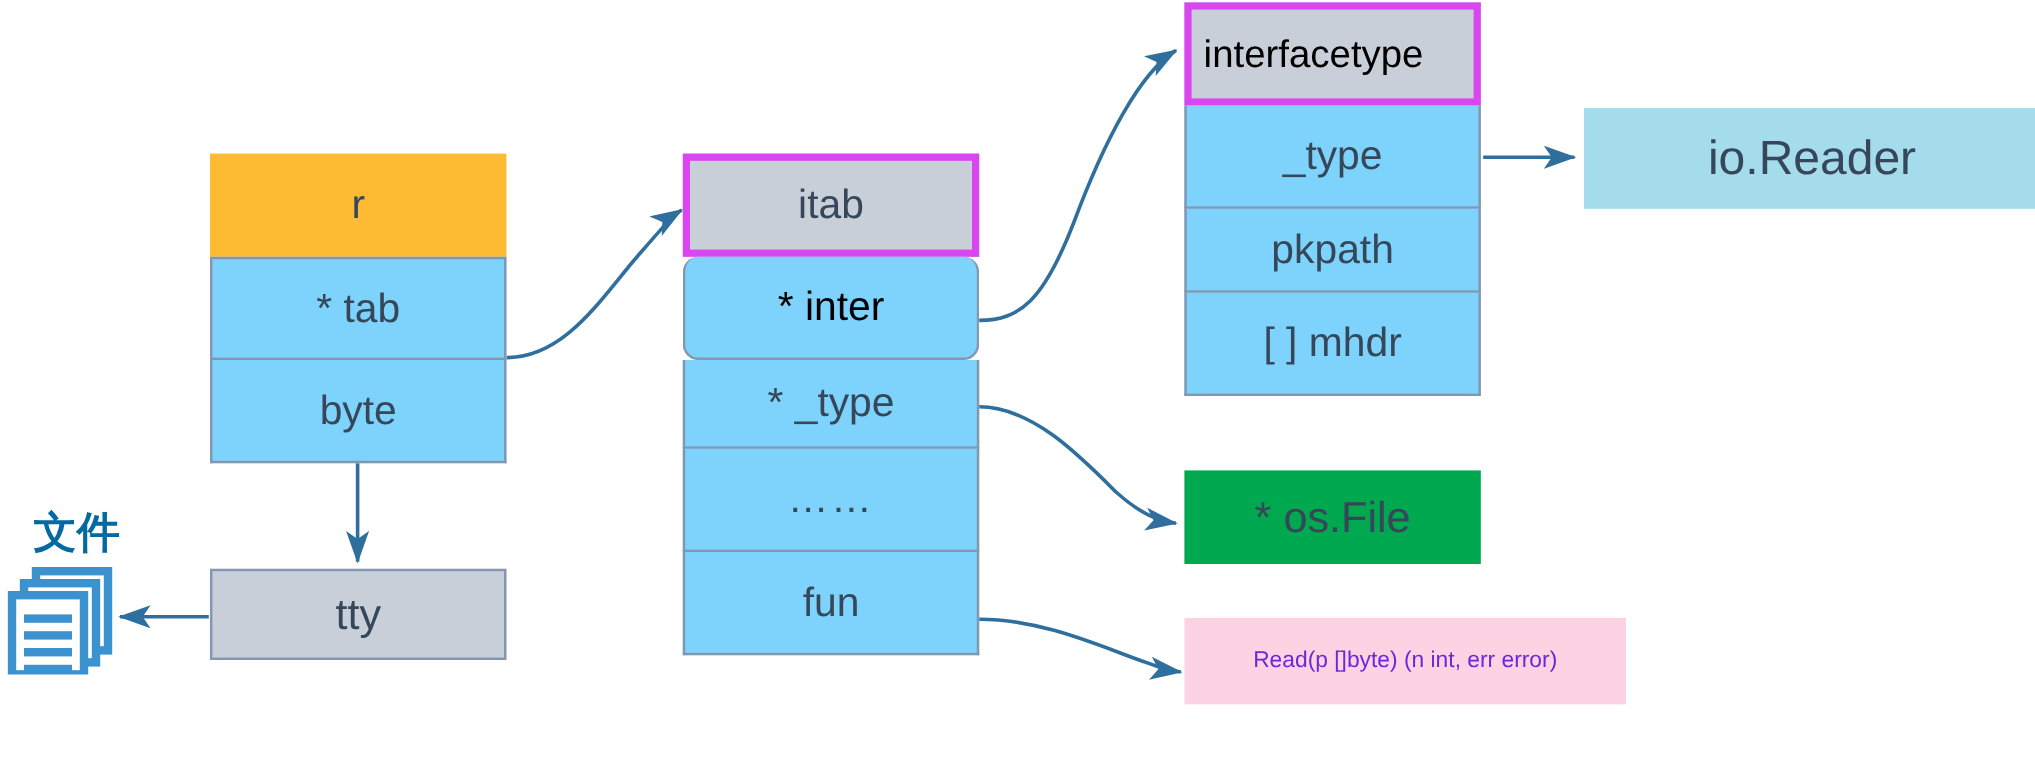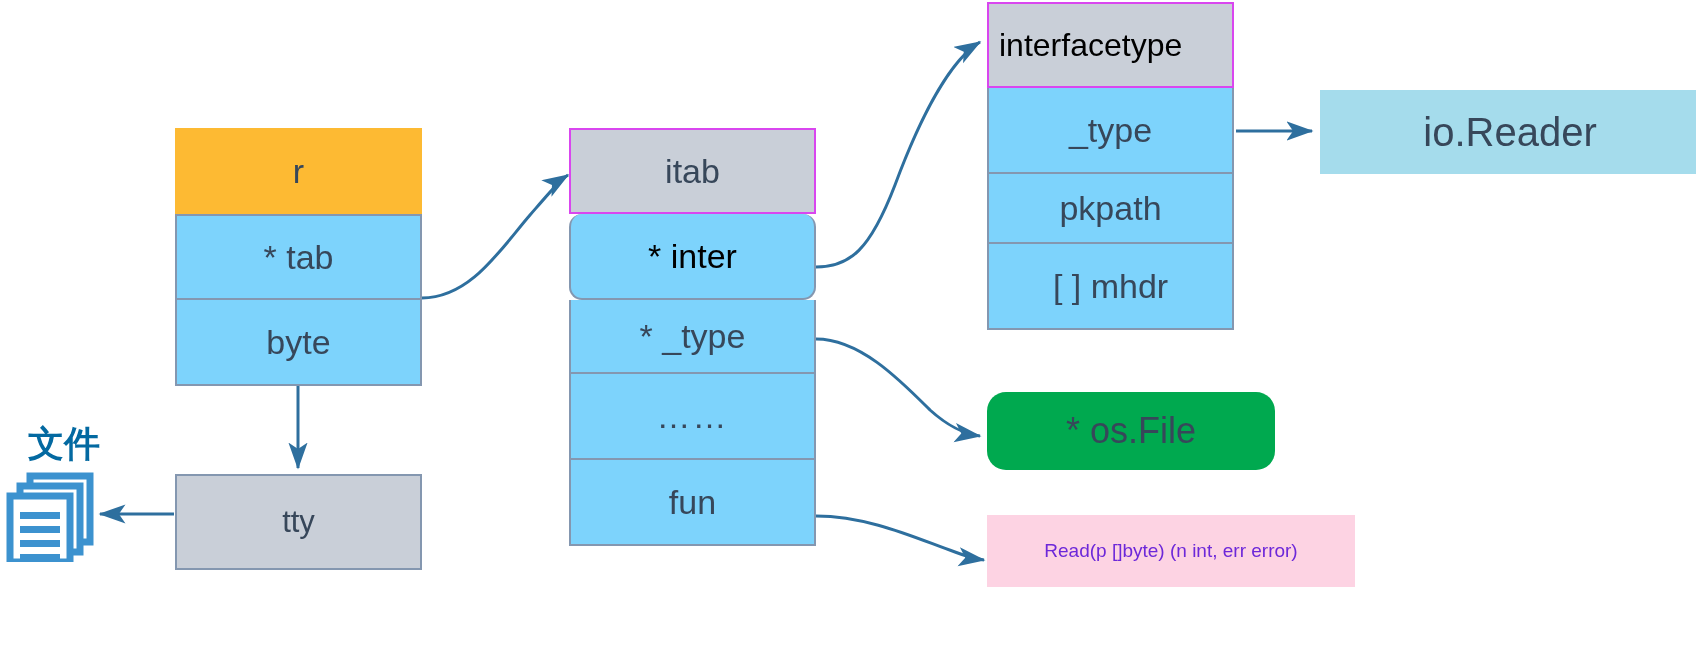--- a/index.html
+++ b/index.html
@@ -4,21 +4,21 @@
 <style>
   html,body{margin:0;padding:0;background:#ffffff;}
   body{width:1696px;height:648px;position:relative;overflow:hidden;
        font-family:"Liberation Sans","DejaVu Sans",sans-serif;}
   #stage{position:absolute;inset:0;}
   svg.edges{position:absolute;left:0;top:0;width:1696px;height:648px;pointer-events:none;}
 
   .struct{position:absolute;box-sizing:border-box;}
   .cell{box-sizing:border-box;display:flex;align-items:center;justify-content:center;
         border:2px solid #8497B0;border-top:none;background:#7dd3fc;color:#37475A;}
-  .cell.hdr{border:2px solid #d946ef;}
+  .cell.hdr{border:6px solid #d946ef;}
   .cell.hdr-noborder{border:none;}
   .grayhdr{background:#C9CFD8;}
   .orangehdr{background:#FDBA33;}
   .blk{color:#000000;}
   .leftish{justify-content:flex-start;padding-left:10px;}
 
   .plain{position:absolute;box-sizing:border-box;display:flex;align-items:center;
          justify-content:center;color:#37475A;}
   .graybox{background:#C9CFD8;border:2px solid #8497B0;}
   .bluebox{background:#A5DCEC;}
@@ -53,21 +53,21 @@
 
     <path d="M1236,131 L1312,131" fill="none" stroke="#2E6F9E" stroke-width="3" marker-end="url(#ah)"></path>
   </svg>
 
   <div class="struct" style="left:175px;top:128px;width:247px;">
     <div class="cell hdr-noborder orangehdr" style="height:86px;font-size:34px;">r</div>
     <div class="cell" style="height:86px;font-size:34px;border-top:2px solid #8497B0;">* tab</div>
     <div class="cell" style="height:86px;font-size:34px;">byte</div>
   </div>
 
-  <div class="plain graybox" style="left:175px;top:474px;width:247px;height:96px;font-size:31px;">tty</div>
+  <div class="plain graybox" style="left:175px;top:474px;width:247px;height:76px;font-size:36px;">tty</div>
 
   <div class="cjk" style="left:28px;top:420px;font-size:36px;">文件</div>
 
   <svg style="position:absolute;left:6px;top:470px;width:92px;height:92px;" viewBox="0 0 92 92" xmlns="http://www.w3.org/2000/svg">
     <rect x="24" y="6" width="60" height="66" fill="#ffffff" stroke="#3C92CF" stroke-width="7"></rect>
     <rect x="14" y="16" width="60" height="66" fill="#ffffff" stroke="#3C92CF" stroke-width="7"></rect>
     <rect x="4" y="26" width="60" height="66" fill="#ffffff" stroke="#3C92CF" stroke-width="7"></rect>
     <rect x="14" y="42" width="40" height="7" fill="#3C92CF"></rect>
     <rect x="14" y="56" width="40" height="7" fill="#3C92CF"></rect>
     <rect x="14" y="70" width="40" height="7" fill="#3C92CF"></rect>
@@ -84,17 +84,17 @@
 
   <div class="struct" style="left:987px;top:2px;width:247px;">
     <div class="cell hdr grayhdr blk leftish" style="height:86px;font-size:32px;">interfacetype</div>
     <div class="cell" style="height:86px;font-size:34px;">_type</div>
     <div class="cell" style="height:70px;font-size:34px;">pkpath</div>
     <div class="cell" style="height:86px;font-size:34px;">[ ] mhdr</div>
   </div>
 
   <div class="plain bluebox" style="left:1320px;top:90px;width:380px;height:84px;font-size:40px;">io.Reader</div>
 
-  <div class="plain greenbox" style="left:987px;top:392px;width:288px;height:78px;font-size:36px;border-radius:19px;">* os.File</div>
+  <div class="plain greenbox" style="left:987px;top:392px;width:247px;height:78px;font-size:36px;">* os.File</div>
 
   <div class="plain pinkbox" style="left:987px;top:515px;width:368px;height:72px;font-size:19px;">Read(p []byte) (n int, err error)</div>
 
 </div>
 
 </body></html>

